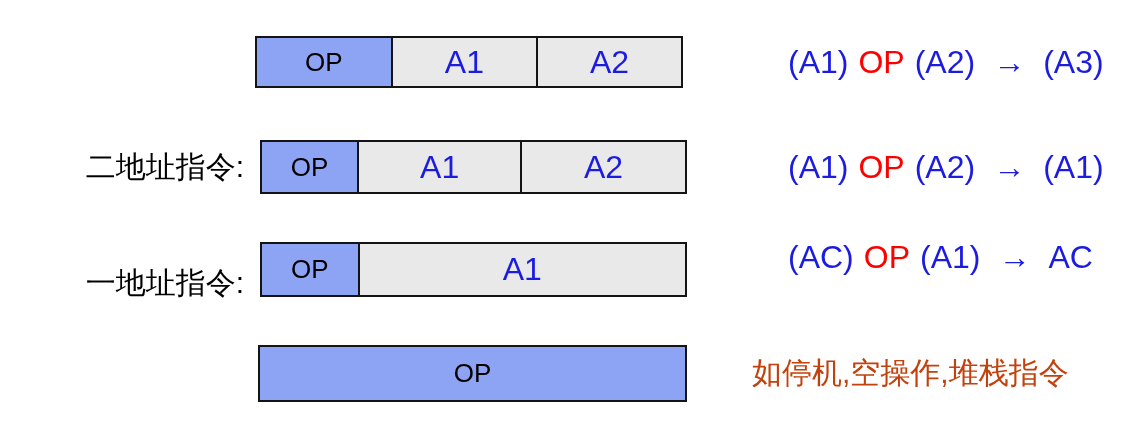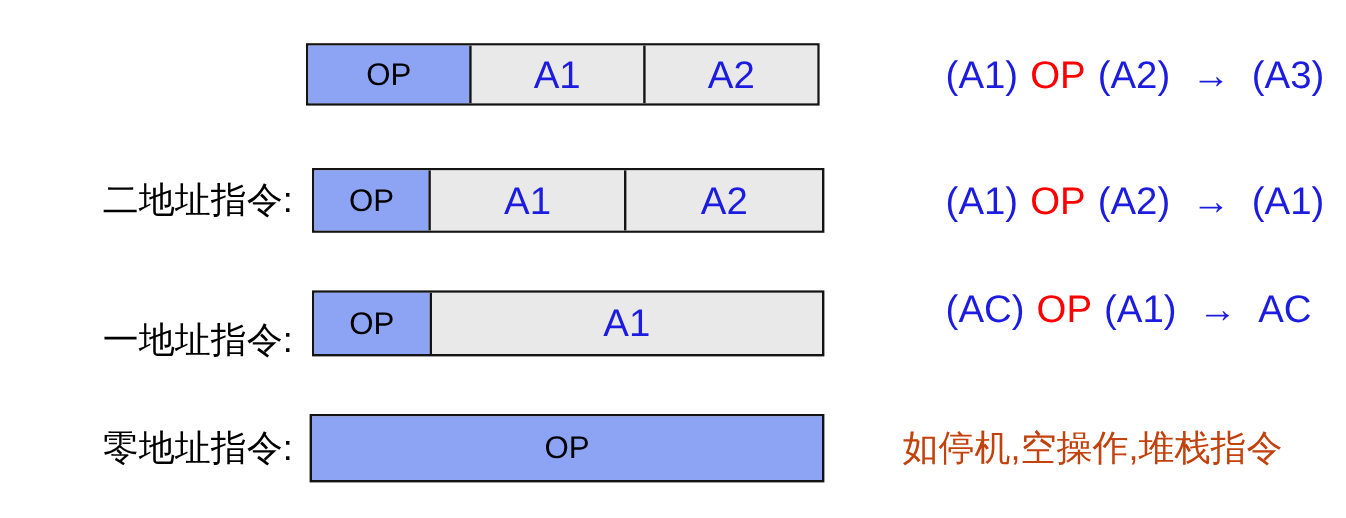--- a/index.html
+++ b/index.html
@@ -94,19 +94,18 @@
     <div class="cell cell-addr c1">A1</div>
   </div>
   <div class="formula r3-formula">
     <span class="part">(AC)</span>
     <span class="part f-op">OP</span>
     <span class="part">(A1)</span>
     <span class="part f-arrow">→</span>
     <span class="part f-result">AC</span>
   </div>
 
-  <div class="row-label r4-label">零地址指令:</div>
   <div class="fmt-box r4-box">
     <div class="cell cell-op c0">OP</div>
   </div>
   <div class="note r4-note">如停机,空操作,堆栈指令</div>
 
 </div>
 
 </body></html>

